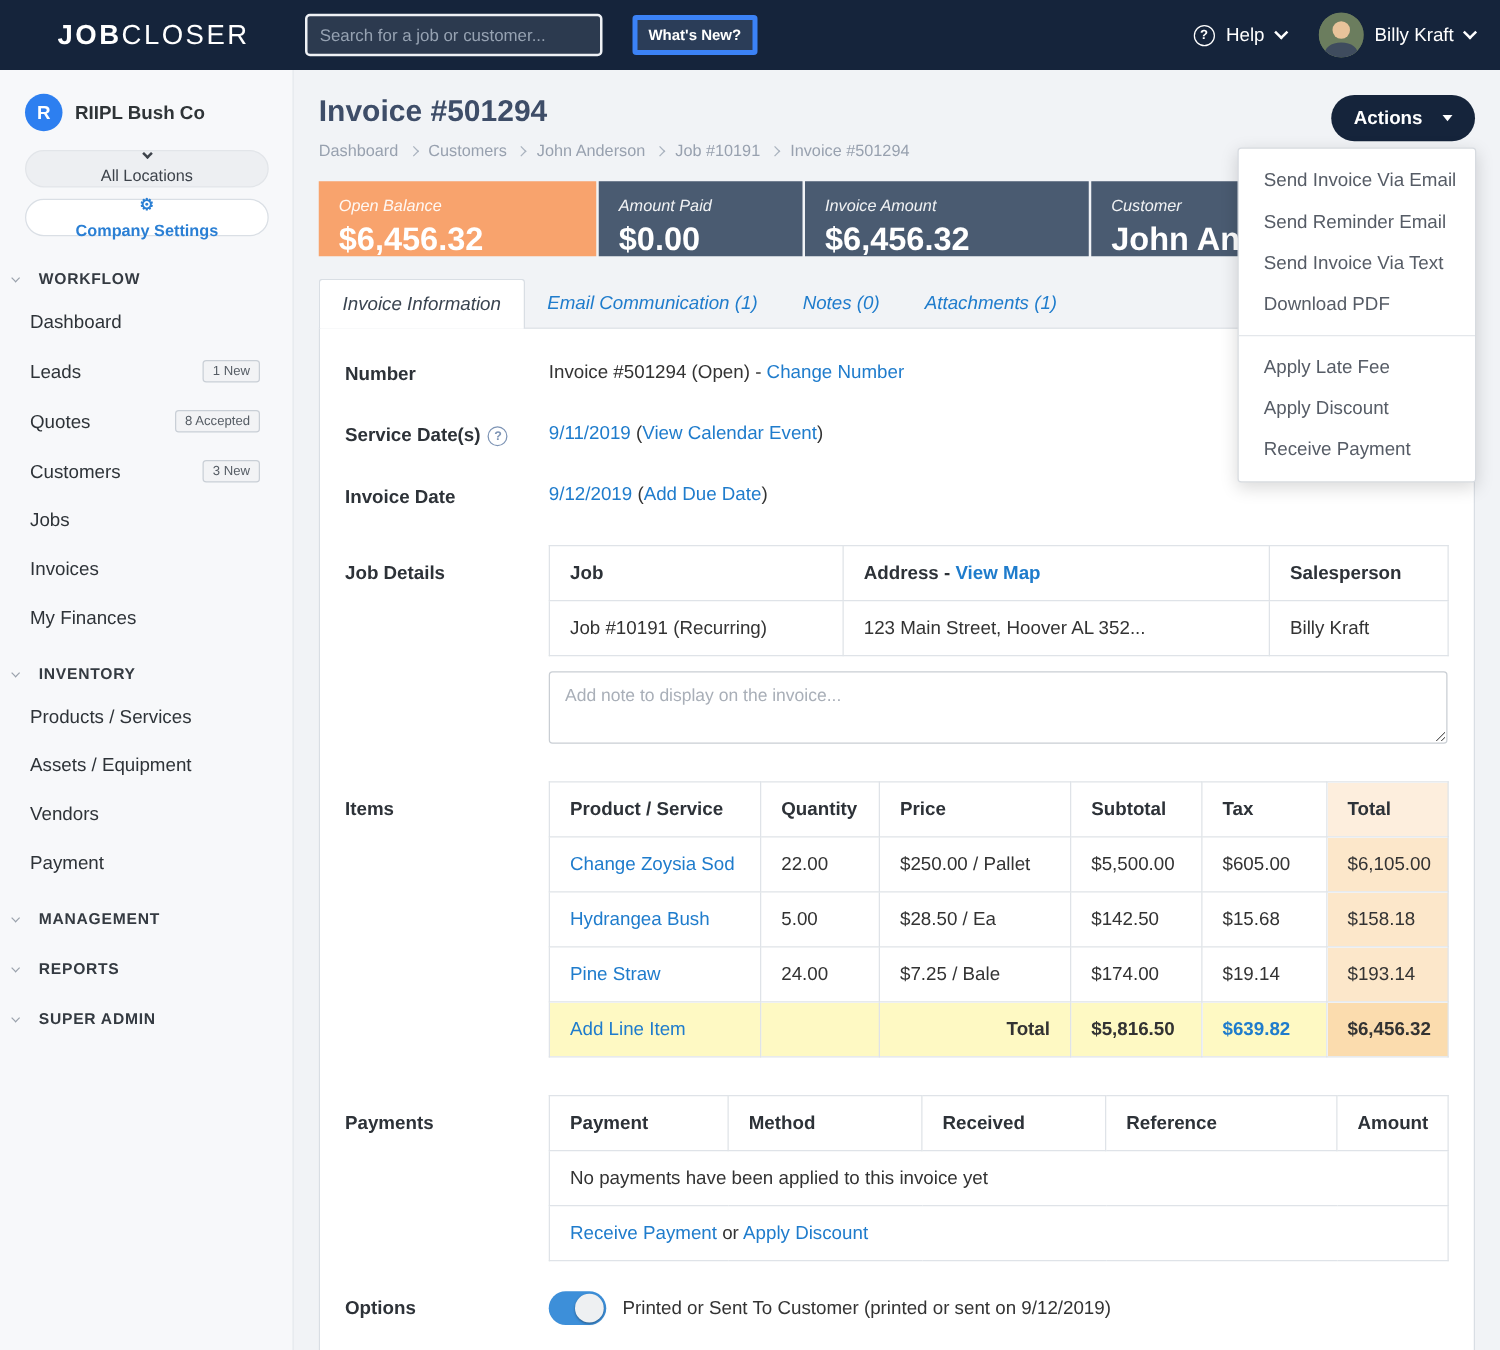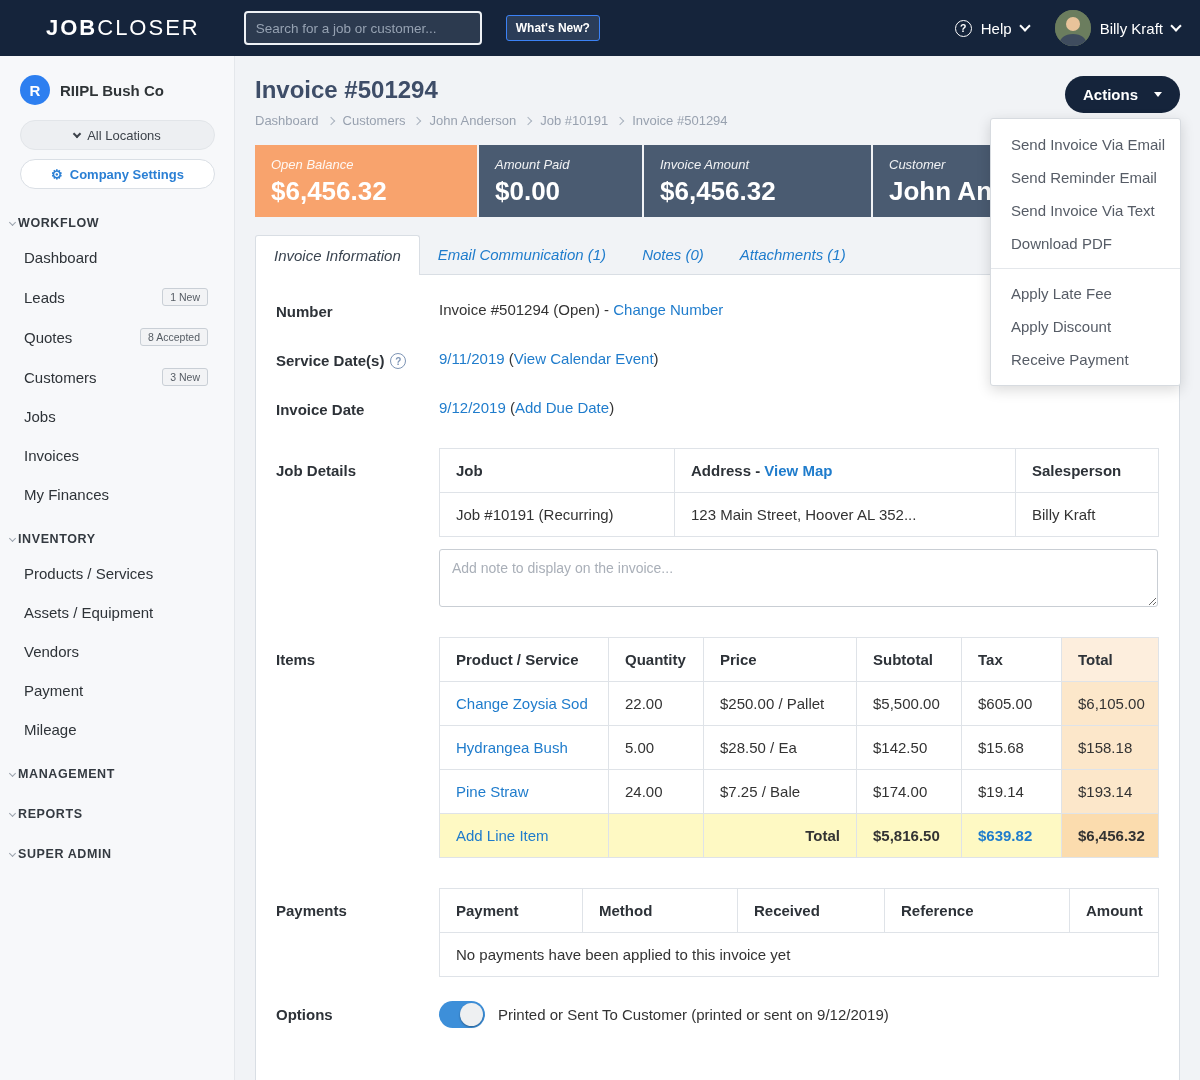--- a/index.html
+++ b/index.html
@@ -10,54 +10,54 @@
   a.link { color: #1f7ccc; text-decoration: none; cursor: pointer; }
   .b700 { font-weight: bold; }
 
   
   .topbar { position: absolute; top: 0; left: 0; right: 0; height: 56px; background: #15243b; display: flex; align-items: center; padding: 0 20px 0 46px; z-index: 60; }
   .logo { color: #fff; font-size: 22px; letter-spacing: 2px; white-space: nowrap; }
   .logo .b { font-weight: 700; }
   .logo .l { font-weight: 300; }
   .search { margin-left: 44px; width: 238px; height: 34px; background: rgba(255,255,255,.10); border: 2px solid #eef1f5; border-radius: 4px; padding: 0 10px; font-size: 13.5px; color: #e4e9ef; outline: none; }
   .search::placeholder { color: #96a2b2; }
-  .whats-new { margin-left: 24px; background: #2b3d58; border: 1px solid #3b82f6; border-radius: 3px; color: #fff; font-size: 12px; font-weight: bold; padding: 5px 9px; }
+  .whats-new { margin-left: 24px; background: #2b3d58; border: 4px solid #3b82f6; border-radius: 3px; color: #fff; font-size: 12px; font-weight: bold; padding: 5px 9px; }
   .topbar-right { margin-left: auto; display: flex; align-items: center; gap: 26px; color: #fff; }
   .help, .user { display: flex; align-items: center; gap: 9px; font-size: 15px; cursor: pointer; }
   .qicon { width: 17px; height: 17px; border: 1.5px solid #fff; border-radius: 50%; display: inline-flex; align-items: center; justify-content: center; font-size: 10.5px; font-weight: bold; flex: 0 0 auto; }
   .avatar { width: 36px; height: 36px; border-radius: 50%; overflow: hidden; display: inline-block; background: #5d6c55; flex: 0 0 auto; }
   .avatar svg { display: block; }
   .chev { display: inline-block; border-right: 2px solid currentColor; border-bottom: 2px solid currentColor; width: 8px; height: 8px; transform: rotate(45deg); margin-top: -4px; }
   .chev.sm { width: 6px; height: 6px; margin-top: -2px; }
   .chev.xs { width: 5px; height: 5px; border-width: 1.5px; margin-top: -2px; }
 
   
   .sidebar { position: absolute; top: 56px; left: 0; width: 235px; bottom: 0; background: #f7f8fa; border-right: 1px solid #e4e7eb; padding-top: 18px; overflow: hidden; }
   .company { display: flex; align-items: center; gap: 10px; padding: 0 20px; height: 32px; margin-bottom: 14px; }
   .r-badge { width: 30px; height: 30px; border-radius: 50%; background: #2d7ff0; color: #fff; font-weight: bold; display: inline-flex; align-items: center; justify-content: center; font-size: 15px; flex: 0 0 auto; }
   .company-name { font-size: 15px; color: #2f3437; font-weight: 600; }
-  .pill { display: flex; align-items: center; justify-content: center; gap: 7px; margin: 0 20px 9px; height: 30px; width: 195px; border-radius: 16px; font-size: 13px; }
+  .pill { display: flex; align-items: center; justify-content: center; gap: 7px; margin: 0 20px 9px; height: 30px; width: 195px; border-radius: 16px; font-size: 13px; flex-direction: column; }
   .loc-pill { background: #edeff2; color: #3d434b; border: 1px solid #e2e5e9; }
   .settings-pill { background: #fff; border: 1px solid #dadfe5; color: #2a7fd4; font-weight: bold; }
   .gear { font-size: 13px; line-height: 1; }
-  .section-head { display: flex; align-items: center; gap: 3px; padding: 18px 0 8px 10px; font-size: 12.5px; font-weight: bold; letter-spacing: .6px; color: #343a41; cursor: pointer; }
+  .section-head { display: flex; align-items: center; gap: 16px; padding: 18px 0 8px 10px; font-size: 12.5px; font-weight: bold; letter-spacing: .6px; color: #343a41; cursor: pointer; }
   .section-head .chev { color: #9aa2ac; }
   .nav-item { display: flex; align-items: center; padding: 11px 26px 11px 24px; font-size: 15px; color: #2e3338; cursor: pointer; }
   .badge { margin-left: auto; font-size: 10.5px; color: #555c64; background: #f2f3f5; border: 1px solid #c9cfd6; border-radius: 3px; padding: 2px 7px; white-space: nowrap; }
 
   
   .main { position: absolute; left: 235px; top: 56px; right: 0; bottom: 0; padding: 20px 20px 0; overflow: hidden; }
   .page-title { font-size: 24px; font-weight: bold; color: #3e4d68; }
   .breadcrumb { margin-top: 9px; display: flex; align-items: center; gap: 9px; font-size: 13px; color: #98a1af; }
   .breadcrumb .crumb { cursor: pointer; }
   .breadcrumb .sep { display: inline-block; width: 6px; height: 6px; border-right: 1.5px solid #aab3bf; border-bottom: 1.5px solid #aab3bf; transform: rotate(-45deg); }
   .actions-btn { position: absolute; top: 20px; right: 20px; background: #15243b; color: #fff; border-radius: 19px; padding: 0 18px; height: 37px; font-size: 15px; font-weight: bold; display: flex; align-items: center; gap: 16px; }
   .caret { display: inline-block; width: 0; height: 0; border-left: 4.5px solid transparent; border-right: 4.5px solid transparent; border-top: 5.5px solid #fff; }
 
-  .stats { display: flex; gap: 2px; margin-top: 17px; height: 72px; }
+  .stats { display: flex; gap: 2px; margin-top: 17px; height: 60px; }
   .stat { color: #fff; padding: 12px 16px; overflow: hidden; }
   .stat .lbl { font-size: 13px; font-style: italic; color: rgba(255,255,255,.92); white-space: nowrap; }
   .stat .val { font-size: 26px; font-weight: bold; margin-top: 4px; white-space: nowrap; }
   .stat.orange { background: #f8a36d; flex: 0 0 222px; }
   .stat.s1 { background: #4a5b71; flex: 0 0 163px; }
   .stat.s2 { background: #4a5b71; flex: 0 0 227px; }
   .stat.s3 { background: #4a5b71; flex: 1; }
 
   .tabs { display: flex; margin-top: 18px; }
   .tab { padding: 11px 18px; font-size: 15px; color: #1f7ccc; cursor: pointer; white-space: nowrap; font-style: italic; }
@@ -175,23 +175,20 @@
     </div>
     <div class="nav-item">
       <span>Assets / Equipment</span>
     </div>
     <div class="nav-item">
       <span>Vendors</span>
     </div>
     <div class="nav-item">
       <span>Payment</span>
     </div>
-    <div class="nav-item">
-      <span>Mileage</span>
-    </div>
 
     <div class="section-head">
       <span class="chev xs"></span>
       <span>MANAGEMENT</span>
     </div>
     <div class="section-head">
       <span class="chev xs"></span>
       <span>REPORTS</span>
     </div>
     <div class="section-head">
@@ -394,20 +391,27 @@
               <th>Method</th>
               <th>Received</th>
               <th>Reference</th>
               <th>Amount</th>
             </tr>
           </thead>
           <tbody>
             <tr>
               <td colspan="5">No payments have been applied to this invoice yet</td>
             </tr>
+            <tr>
+              <td colspan="5">
+                <a class="link">Receive Payment</a>
+                <span>or</span>
+                <a class="link">Apply Discount</a>
+              </td>
+            </tr>
           </tbody>
         </table>
       </div>
     </div>
 
     <div class="field-row options-row">
       <div class="field-label">
           <span>Options</span>
         </div>
       <div class="options-value">

